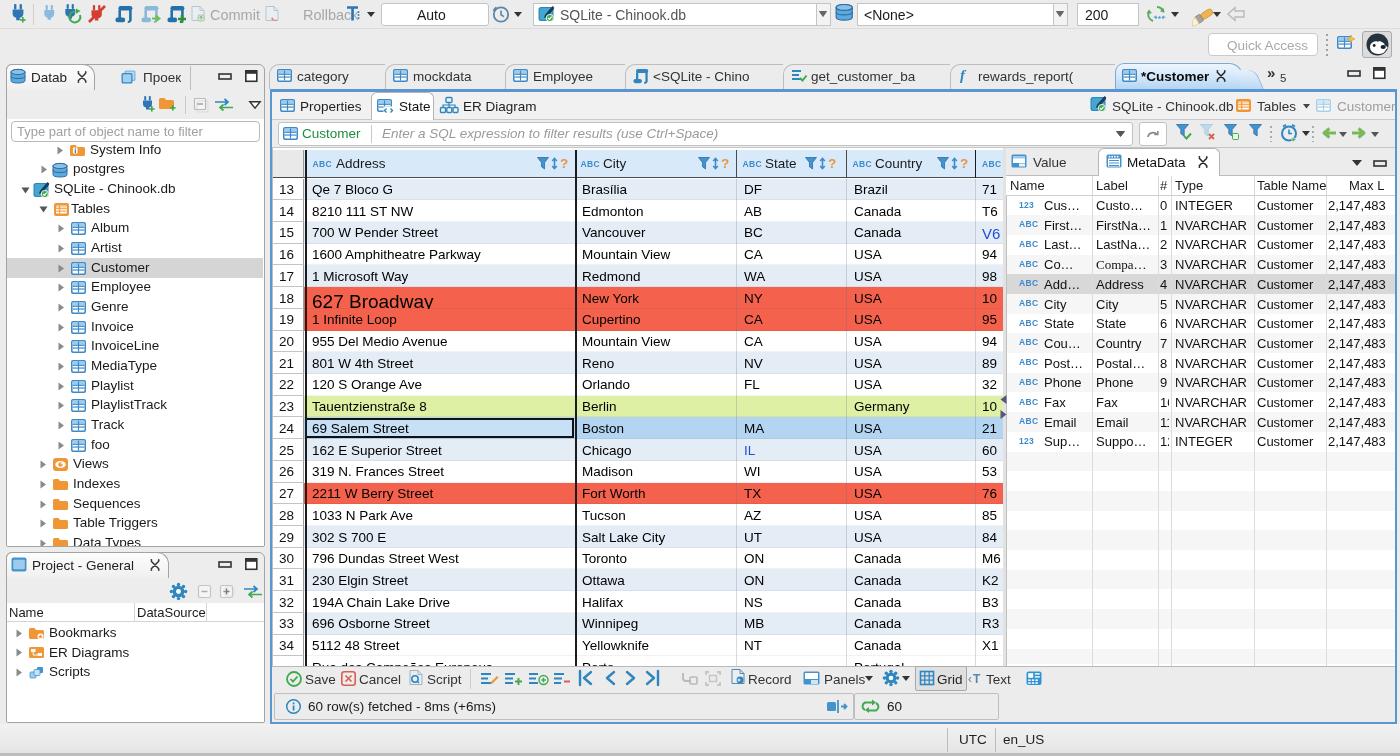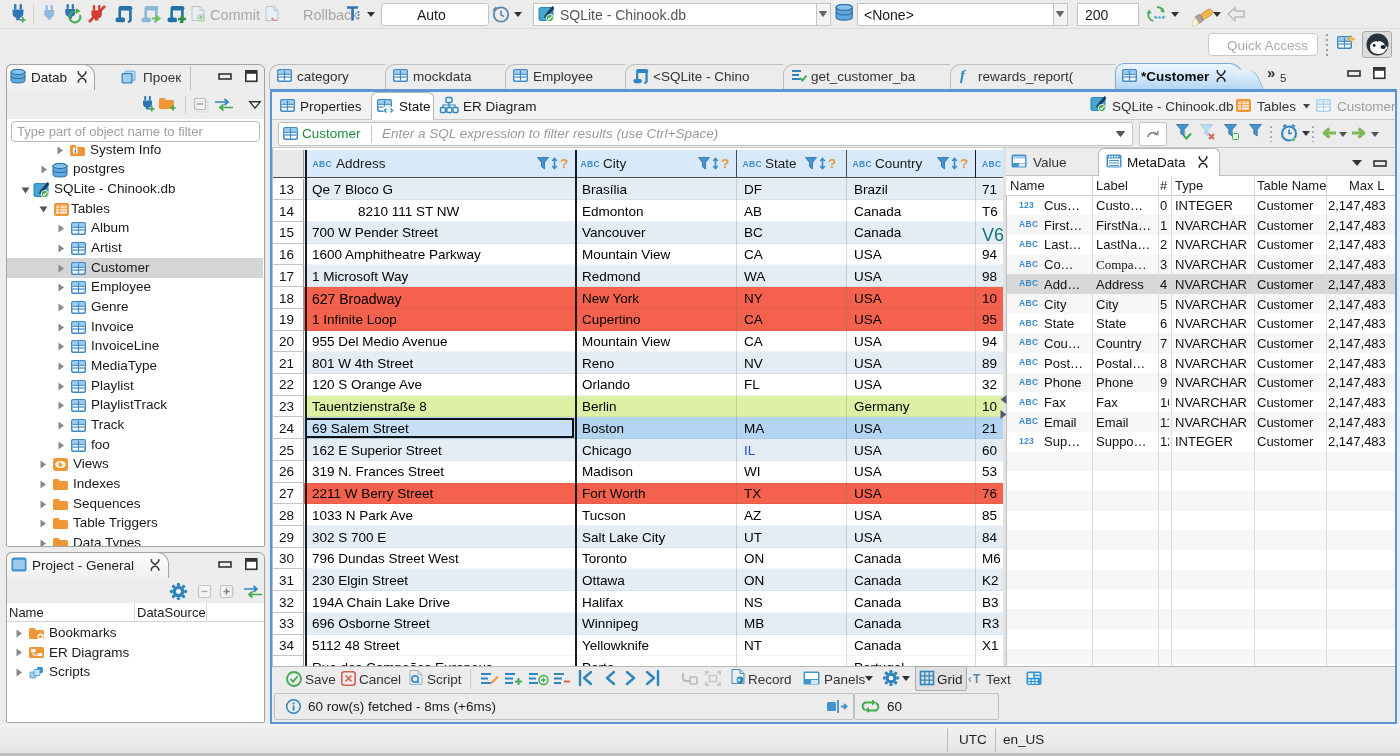--- a/index.html
+++ b/index.html
@@ -444,53 +444,53 @@
 <div class="a" style="left:272px;top:178.5px;width:31.5px;height:21.72px;background:#fff;border-right:1px solid #9a9a9a;border-bottom:1px solid #c4c4c4;"></div>
 <div class="tx" style="left:279px;top:182.0px;font-size:13.5px;color:#111;font-weight:400;">13</div>
 <div class="tx" style="left:312px;top:182.0px;font-size:13.5px;color:#000;font-weight:400;">Qe 7 Bloco G</div>
 <div class="tx" style="left:582px;top:182.0px;font-size:13.5px;color:#000;font-weight:400;">Brasília</div>
 <div class="tx" style="left:744px;top:182.0px;font-size:13.5px;color:#000;font-weight:400;">DF</div>
 <div class="tx" style="left:854px;top:182.0px;font-size:13.5px;color:#000;font-weight:400;">Brazil</div>
 <div class="tx" style="left:982px;top:182.0px;font-size:13.5px;color:#000;font-weight:400;">71</div>
 <div class="a" style="left:303.5px;top:200.22px;width:699.5px;height:21.72px;background:#ffffff;border-bottom:1px solid rgba(0,0,0,0.05);"></div>
 <div class="a" style="left:272px;top:200.22px;width:31.5px;height:21.72px;background:#fff;border-right:1px solid #9a9a9a;border-bottom:1px solid #c4c4c4;"></div>
 <div class="tx" style="left:279px;top:203.72px;font-size:13.5px;color:#111;font-weight:400;">14</div>
-<div class="tx" style="left:312px;top:203.72px;font-size:13.5px;color:#000;font-weight:400;margin-left:46px;">8210 111 ST NW</div>
+<div class="tx" style="left:312px;top:203.72px;font-size:13.5px;color:#000;font-weight:400;">8210 111 ST NW</div>
 <div class="tx" style="left:582px;top:203.72px;font-size:13.5px;color:#000;font-weight:400;">Edmonton</div>
 <div class="tx" style="left:744px;top:203.72px;font-size:13.5px;color:#000;font-weight:400;">AB</div>
 <div class="tx" style="left:854px;top:203.72px;font-size:13.5px;color:#000;font-weight:400;">Canada</div>
 <div class="tx" style="left:982px;top:203.72px;font-size:13.5px;color:#000;font-weight:400;">T6</div>
 <div class="a" style="left:303.5px;top:221.94px;width:699.5px;height:21.72px;background:#e4edf6;border-bottom:1px solid rgba(0,0,0,0.05);"></div>
 <div class="a" style="left:272px;top:221.94px;width:31.5px;height:21.72px;background:#fff;border-right:1px solid #9a9a9a;border-bottom:1px solid #c4c4c4;"></div>
 <div class="tx" style="left:279px;top:225.44px;font-size:13.5px;color:#111;font-weight:400;">15</div>
 <div class="tx" style="left:312px;top:225.44px;font-size:13.5px;color:#000;font-weight:400;">700 W Pender Street</div>
 <div class="tx" style="left:582px;top:225.44px;font-size:13.5px;color:#000;font-weight:400;">Vancouver</div>
 <div class="tx" style="left:744px;top:225.44px;font-size:13.5px;color:#000;font-weight:400;">BC</div>
 <div class="tx" style="left:854px;top:225.44px;font-size:13.5px;color:#000;font-weight:400;">Canada</div>
-<div class="tx" style="left:982px;top:225.44px;font-size:18px;color:#0f766e;font-weight:400;">V6</div>
+<div class="tx" style="left:982px;top:225.44px;font-size:15px;color:#1d4ed8;font-weight:400;">V6</div>
 <div class="a" style="left:303.5px;top:243.66px;width:699.5px;height:21.72px;background:#ffffff;border-bottom:1px solid rgba(0,0,0,0.05);"></div>
 <div class="a" style="left:272px;top:243.66px;width:31.5px;height:21.72px;background:#fff;border-right:1px solid #9a9a9a;border-bottom:1px solid #c4c4c4;"></div>
 <div class="tx" style="left:279px;top:247.16px;font-size:13.5px;color:#111;font-weight:400;">16</div>
 <div class="tx" style="left:312px;top:247.16px;font-size:13.5px;color:#000;font-weight:400;">1600 Amphitheatre Parkway</div>
 <div class="tx" style="left:582px;top:247.16px;font-size:13.5px;color:#000;font-weight:400;">Mountain View</div>
 <div class="tx" style="left:744px;top:247.16px;font-size:13.5px;color:#000;font-weight:400;">CA</div>
 <div class="tx" style="left:854px;top:247.16px;font-size:13.5px;color:#000;font-weight:400;">USA</div>
 <div class="tx" style="left:982px;top:247.16px;font-size:13.5px;color:#000;font-weight:400;">94</div>
 <div class="a" style="left:303.5px;top:265.38px;width:699.5px;height:21.72px;background:#e4edf6;border-bottom:1px solid rgba(0,0,0,0.05);"></div>
 <div class="a" style="left:272px;top:265.38px;width:31.5px;height:21.72px;background:#fff;border-right:1px solid #9a9a9a;border-bottom:1px solid #c4c4c4;"></div>
 <div class="tx" style="left:279px;top:268.88px;font-size:13.5px;color:#111;font-weight:400;">17</div>
 <div class="tx" style="left:312px;top:268.88px;font-size:13.5px;color:#000;font-weight:400;">1 Microsoft Way</div>
 <div class="tx" style="left:582px;top:268.88px;font-size:13.5px;color:#000;font-weight:400;">Redmond</div>
 <div class="tx" style="left:744px;top:268.88px;font-size:13.5px;color:#000;font-weight:400;">WA</div>
 <div class="tx" style="left:854px;top:268.88px;font-size:13.5px;color:#000;font-weight:400;">USA</div>
 <div class="tx" style="left:982px;top:268.88px;font-size:13.5px;color:#000;font-weight:400;">98</div>
 <div class="a" style="left:303.5px;top:287.1px;width:699.5px;height:21.72px;background:#f4624d;border-bottom:1px solid rgba(0,0,0,0.05);"></div>
 <div class="a" style="left:272px;top:287.1px;width:31.5px;height:21.72px;background:#fff;border-right:1px solid #9a9a9a;border-bottom:1px solid #c4c4c4;"></div>
 <div class="tx" style="left:279px;top:290.6px;font-size:13.5px;color:#111;font-weight:400;">18</div>
-<div class="tx" style="left:312px;top:290.6px;font-size:14px;color:#000;font-weight:400;">627 Broadway</div>
+<div class="tx" style="left:312px;top:290.6px;font-size:19px;color:#000;font-weight:400;">627 Broadway</div>
 <div class="tx" style="left:582px;top:290.6px;font-size:13.5px;color:#000;font-weight:400;">New York</div>
 <div class="tx" style="left:744px;top:290.6px;font-size:13.5px;color:#000;font-weight:400;">NY</div>
 <div class="tx" style="left:854px;top:290.6px;font-size:13.5px;color:#000;font-weight:400;">USA</div>
 <div class="tx" style="left:982px;top:290.6px;font-size:13.5px;color:#000;font-weight:400;">10</div>
 <div class="a" style="left:303.5px;top:308.82px;width:699.5px;height:21.72px;background:#f4624d;border-bottom:1px solid rgba(0,0,0,0.05);"></div>
 <div class="a" style="left:272px;top:308.82px;width:31.5px;height:21.72px;background:#fff;border-right:1px solid #9a9a9a;border-bottom:1px solid #c4c4c4;"></div>
 <div class="tx" style="left:279px;top:312.32px;font-size:13.5px;color:#111;font-weight:400;">19</div>
 <div class="tx" style="left:312px;top:312.32px;font-size:13.5px;color:#000;font-weight:400;">1 Infinite Loop</div>
 <div class="tx" style="left:582px;top:312.32px;font-size:13.5px;color:#000;font-weight:400;">Cupertino</div>
 <div class="tx" style="left:744px;top:312.32px;font-size:13.5px;color:#000;font-weight:400;">CA</div>

